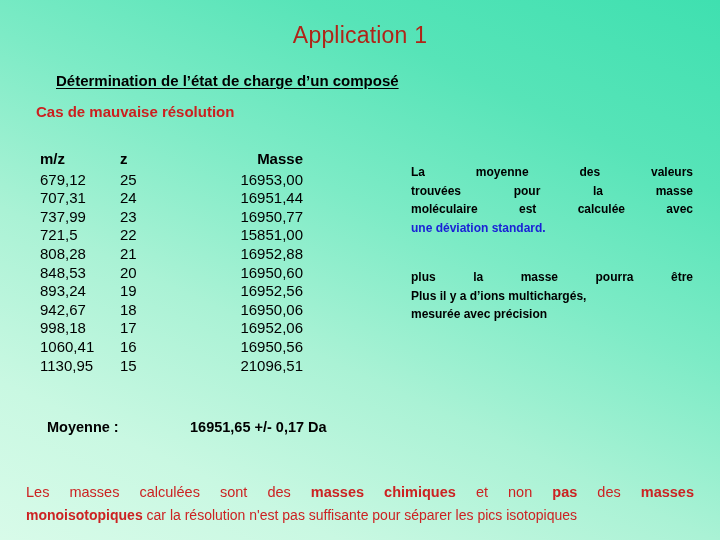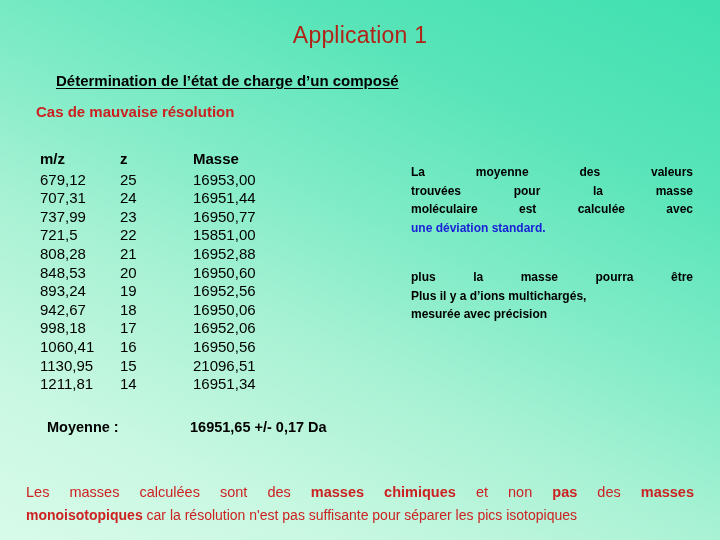--- a/index.html
+++ b/index.html
@@ -85,21 +85,21 @@
     line-height: 18.6px;
     white-space: nowrap;
     font-weight: normal;
   }
   #data-table thead th {
     font-weight: bold;
     padding-bottom: 2px;
   }
   #data-table .col-mz  { width: 80px; }
   #data-table .col-z   { width: 73px; }
-  #data-table .col-mass{ width: 110px; }
+  #data-table .col-mass{ width: 110px; text-align: right; }
 
   
   #average-row {
     position: absolute;
     top: 419px;
     left: 47px;
     font-size: 14.5px;
     font-weight: bold;
     color: #000000;
     white-space: nowrap;
@@ -213,25 +213,20 @@
       <tr>
         <td class="col-mz">1060,41</td>
         <td class="col-z">16</td>
         <td class="col-mass">16950,56</td>
       </tr>
       <tr>
         <td class="col-mz">1130,95</td>
         <td class="col-z">15</td>
         <td class="col-mass">21096,51</td>
       </tr>
-      <tr>
-        <td class="col-mz">1211,81</td>
-        <td class="col-z">14</td>
-        <td class="col-mass">16951,34</td>
-      </tr>
     </tbody>
   </table>
 
   <div id="average-row">
     <span class="avg-label">Moyenne :</span><span>16951,65  +/- 0,17 Da</span>
   </div>
 
   <div class="note" id="note-average">
     <span class="jline stretch">La moyenne des valeurs</span>
     <span class="jline stretch">trouvées pour la masse</span>

